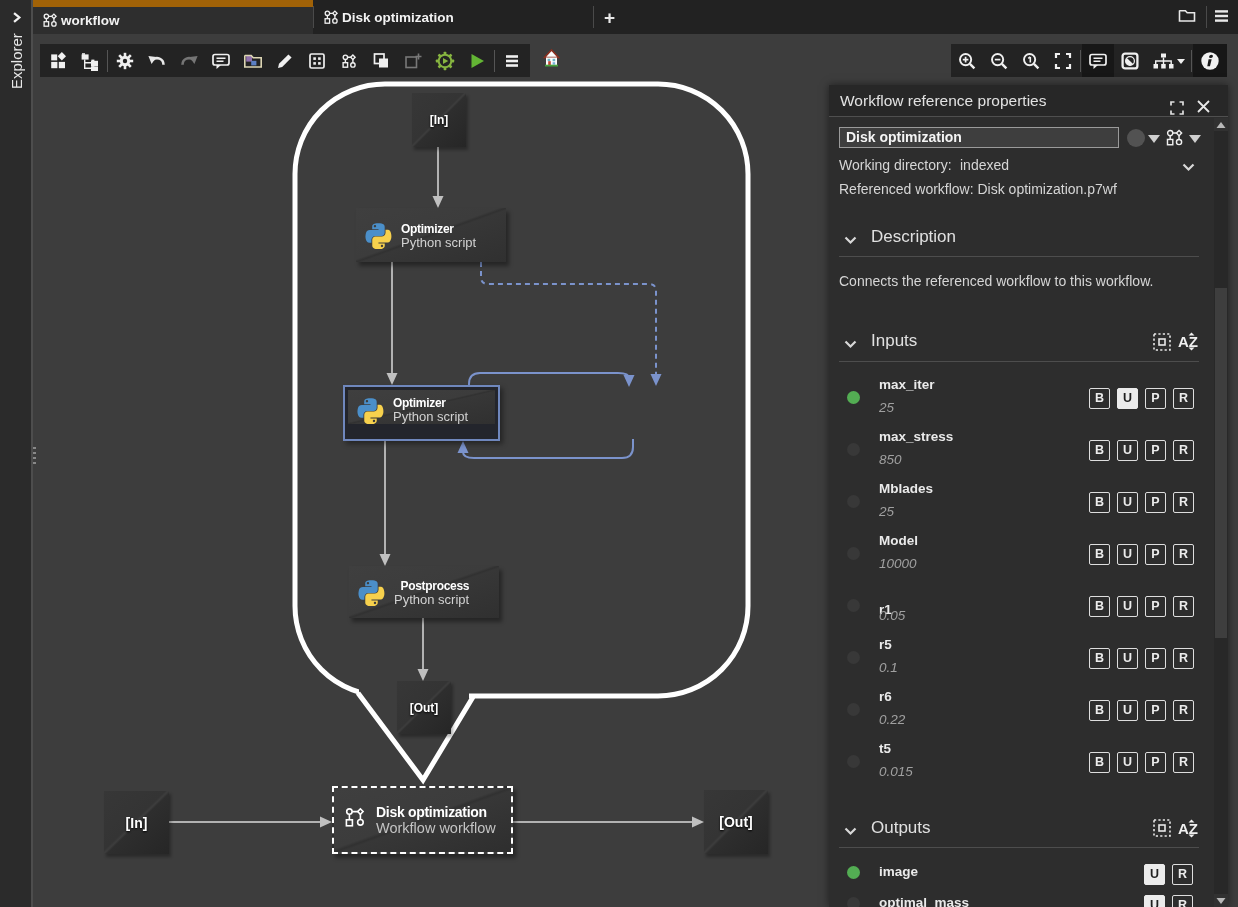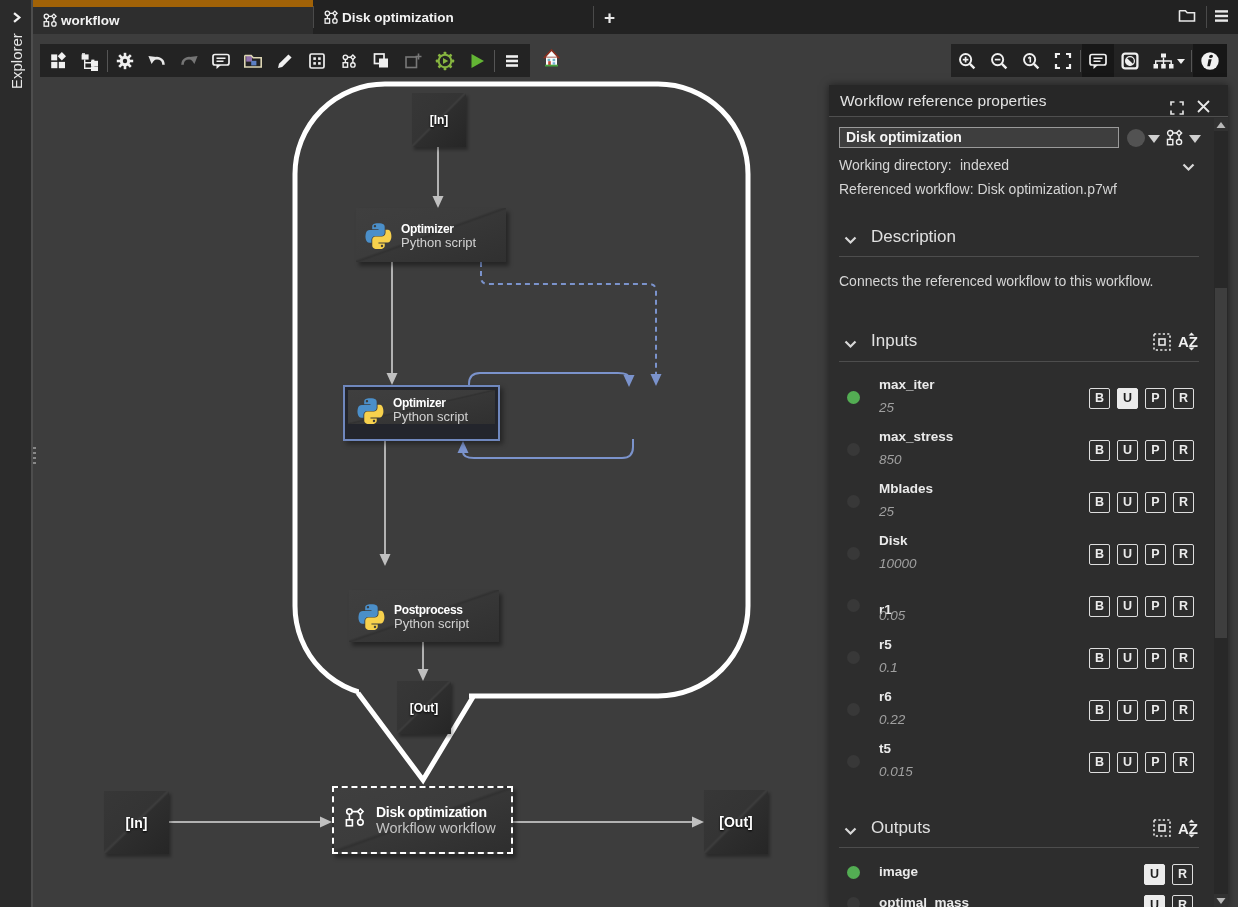--- a/index.html
+++ b/index.html
@@ -132,21 +132,21 @@
     <div class="node ndark pynode sheen" style="left:315px; top:356px; width:147px; height:34px; box-shadow:none;align-items:flex-end;">
       <svg width="27" height="27" viewBox="0 0 48 48">
           <path d="M23.8 2c-1.9 0-3.8.17-5.4.48-4.8.85-5.6 2.63-5.6 5.9v4.3h11.2v1.5H8.6c-3.3 0-6.1 2-7 5.7-1 4.3-1.1 7 0 11.4.8 3.3 2.7 5.7 6 5.7h3.8v-5.2c0-3.7 3.2-7 6.9-7h11.2c3 0 5.5-2.5 5.5-5.6V8.4c0-3-2.5-5.3-5.5-5.8C27.6 2.1 25.7 2 23.8 2zm-6.1 3.4c1.2 0 2.1 1 2.1 2.1 0 1.2-1 2.1-2.1 2.1-1.2 0-2.1-1-2.1-2.1 0-1.2.9-2.1 2.1-2.1z" fill="#4b8fc9"></path>
           <path d="M36.5 13.9v5c0 3.8-3.3 7-6.9 7H18.4c-3 0-5.5 2.6-5.5 5.7v10.6c0 3 2.6 4.8 5.5 5.7 3.5 1 6.8 1.2 11.2 0 2.8-.8 5.5-2.5 5.5-5.7V38h-11.2v-1.5h16.7c3.2 0 4.4-2.3 5.5-5.7 1.2-3.5 1.1-6.8 0-11.4-.8-3.3-2.3-5.7-5.5-5.7h-4.1zM30.2 40.6c1.2 0 2.1 1 2.1 2.1 0 1.2-1 2.1-2.1 2.1-1.2 0-2.1-1-2.1-2.1 0-1.2.9-2.1 2.1-2.1z" fill="#f7d14d"></path>
         </svg>
         <div class="tx">
           <div class="t1">Optimizer</div>
           <div class="t2">Python script</div>
         </div>
     </div>
-    <div class="node ndark pynode sheen" style="left:316px; top:556px; width:150px; height:52px;">
+    <div class="node ndark pynode sheen" style="left:316px; top:532px; width:150px; height:52px;text-align:right;">
       <svg width="27" height="27" viewBox="0 0 48 48">
           <path d="M23.8 2c-1.9 0-3.8.17-5.4.48-4.8.85-5.6 2.63-5.6 5.9v4.3h11.2v1.5H8.6c-3.3 0-6.1 2-7 5.7-1 4.3-1.1 7 0 11.4.8 3.3 2.7 5.7 6 5.7h3.8v-5.2c0-3.7 3.2-7 6.9-7h11.2c3 0 5.5-2.5 5.5-5.6V8.4c0-3-2.5-5.3-5.5-5.8C27.6 2.1 25.7 2 23.8 2zm-6.1 3.4c1.2 0 2.1 1 2.1 2.1 0 1.2-1 2.1-2.1 2.1-1.2 0-2.1-1-2.1-2.1 0-1.2.9-2.1 2.1-2.1z" fill="#4b8fc9"></path>
           <path d="M36.5 13.9v5c0 3.8-3.3 7-6.9 7H18.4c-3 0-5.5 2.6-5.5 5.7v10.6c0 3 2.6 4.8 5.5 5.7 3.5 1 6.8 1.2 11.2 0 2.8-.8 5.5-2.5 5.5-5.7V38h-11.2v-1.5h16.7c3.2 0 4.4-2.3 5.5-5.7 1.2-3.5 1.1-6.8 0-11.4-.8-3.3-2.3-5.7-5.5-5.7h-4.1zM30.2 40.6c1.2 0 2.1 1 2.1 2.1 0 1.2-1 2.1-2.1 2.1-1.2 0-2.1-1-2.1-2.1 0-1.2.9-2.1 2.1-2.1z" fill="#f7d14d"></path>
         </svg>
         <div class="tx">
           <div class="t1">Postprocess</div>
           <div class="t2">Python script</div>
         </div>
     </div>
     <div class="node term" style="left:364px; top:647px; width:54px; height:53px; font-size:12px;">[Out]</div>
@@ -500,21 +500,21 @@
 
     <div class="dot" style="top:410px;"></div>
     <div class="pname" style="top:396px;">Mblades</div>
     <div class="pval" style="top:419px;">25</div>
     <div class="pbtn" style="left:260px; top:407px;">B</div>
     <div class="pbtn" style="left:288px; top:407px;">U</div>
     <div class="pbtn" style="left:316px; top:407px;">P</div>
     <div class="pbtn" style="left:344px; top:407px;">R</div>
 
     <div class="dot" style="top:462px;"></div>
-    <div class="pname" style="top:448px;">Disk</div>
+    <div class="pname" style="top:448px;">Model</div>
     <div class="pval" style="top:471px;">10000</div>
     <div class="pbtn" style="left:260px; top:459px;">B</div>
     <div class="pbtn" style="left:288px; top:459px;">U</div>
     <div class="pbtn" style="left:316px; top:459px;">P</div>
     <div class="pbtn" style="left:344px; top:459px;">R</div>
 
     <div class="dot" style="top:514px;"></div>
     <div class="pname" style="top:475px;margin-top:42px;">r1</div>
     <div class="pval" style="top:523px;">0.05</div>
     <div class="pbtn" style="left:260px; top:511px;">B</div>

